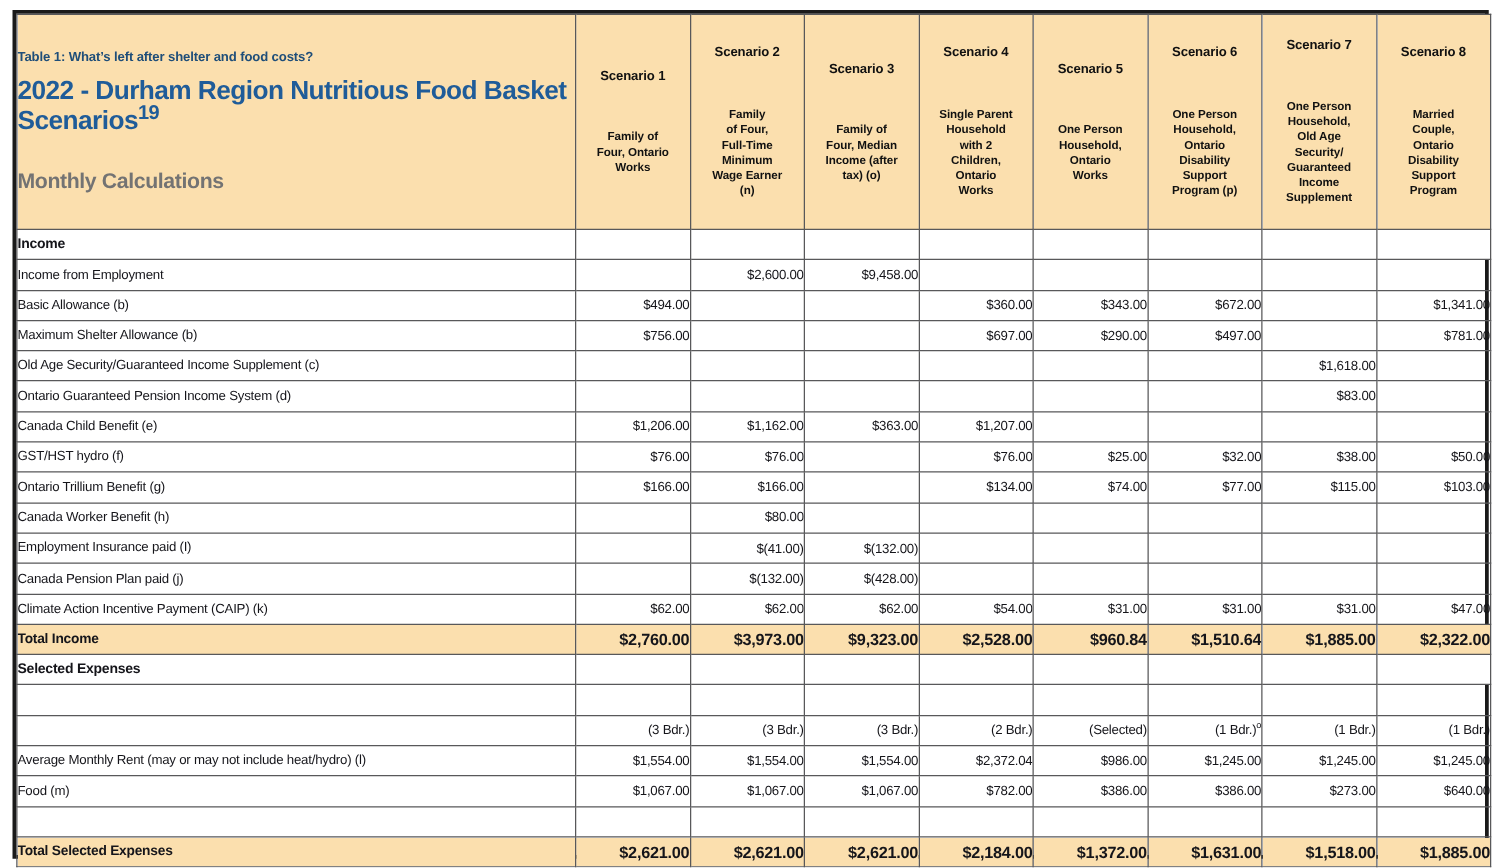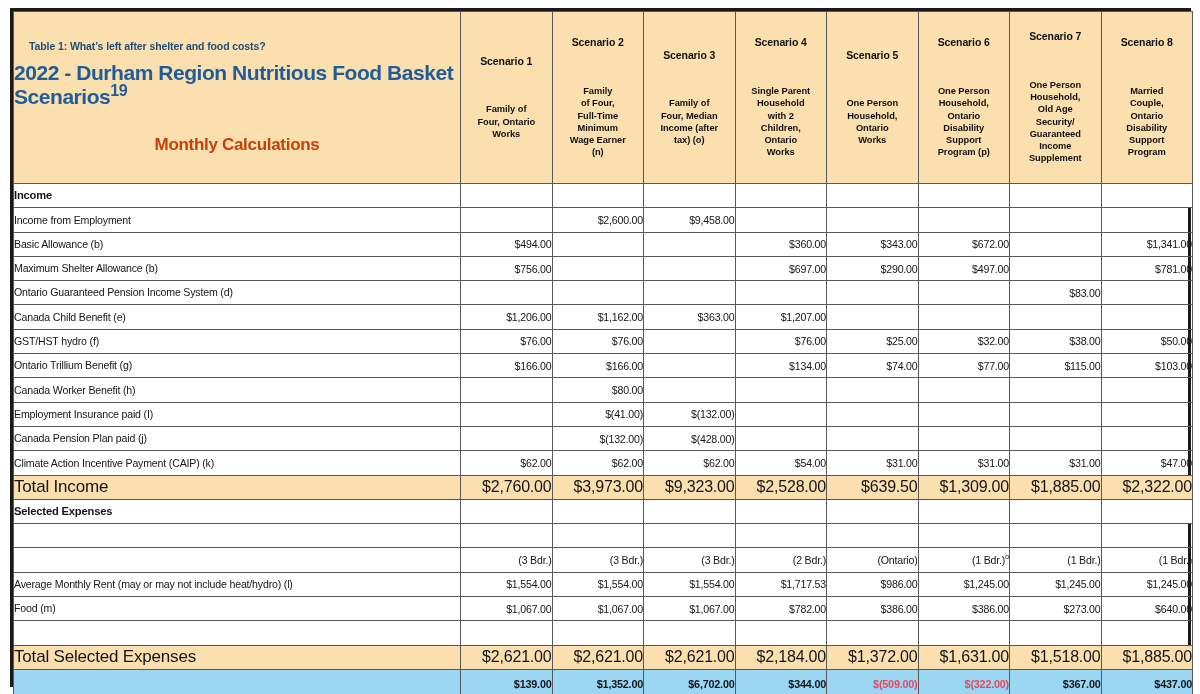--- a/index.html
+++ b/index.html
@@ -47,43 +47,42 @@
     background: #fbdfae;
     padding: 20px 0 0 24px;
     vertical-align: top;
     border-right: 1px solid #58585a;
   }
   .tbl-kicker {
     color: #1f4e79;
     font-size: 10.5px;
     font-weight: bold;
     letter-spacing: -0.1px;
-    margin: 0 0 8px 15px;
+    margin: 0 0 8px 0;
     line-height: 1.2;
   }
   .tbl-title {
     color: #1f5c99;
     font-size: 21px;
     font-weight: bold;
     line-height: 1.14;
     letter-spacing: -0.45px;
     margin: 0;
   }
   .tbl-title sup {
     font-size: 16px;
     vertical-align: super;
     line-height: 0;
   }
   .tbl-sub {
-    color: #c2410c;
+    color: #737373;
     font-size: 17px;
     font-weight: bold;
     letter-spacing: -0.3px;
     margin: 26px 0 0 0;
-    text-align: center;
   }
   .scen-head {
     background: #fbdfae;
     text-align: center;
     vertical-align: top;
     padding: 13px 5px 6px 5px;
   }
   .scen-num {
     font-size: 10.5px;
     font-weight: bold;
@@ -116,22 +115,22 @@
     text-align: right;
     letter-spacing: -0.2px;
     white-space: nowrap;
   }
   tr.r { height: 24.3px; }
   tr.r-tall { height: 30px; }
   tr.r-section .lbl { font-weight: bold; font-size: 11.2px; }
   tr.r-section td { background: #ffffff; }
 
   tr.tan td { background: #fbdfae; }
-  tr.tan .lbl { font-weight: normal; font-size: 17px; }
-  tr.tan .val { font-weight: normal; font-size: 16px; }
+  tr.tan .lbl { font-weight: bold; font-size: 11px; }
+  tr.tan .val { font-weight: bold; font-size: 13px; }
 
   tr.blue td { background: #9bd7f2; }
   tr.blue .val { font-weight: bold; font-size: 10.8px; }
   tr.blue .lbl { font-size: 10.3px; line-height: 1.22; padding-top: 1px; }
   .neg { color: #e8475c; }
 
   sup.fn { font-size: 7.4px; vertical-align: super; line-height: 0; }
 </style>
 </head>
 <body>
@@ -230,20 +229,31 @@
           <tr class="r ">
             <td class="lbl">Maximum Shelter Allowance  (b)</td>
             <td class="val">$756.00</td>
             <td class="val"></td>
             <td class="val"></td>
             <td class="val">$697.00</td>
             <td class="val">$290.00</td>
             <td class="val">$497.00</td>
             <td class="val"></td>
             <td class="val">$781.00</td>
+          </tr>
+          <tr class="r ">
+            <td class="lbl">Old Age Security/Guaranteed Income Supplement (c)</td>
+            <td class="val"></td>
+            <td class="val"></td>
+            <td class="val"></td>
+            <td class="val"></td>
+            <td class="val"></td>
+            <td class="val"></td>
+            <td class="val">$1,618.00</td>
+            <td class="val"></td>
           </tr>
           <tr class="r ">
             <td class="lbl">Ontario Guaranteed Pension Income System (d)</td>
             <td class="val"></td>
             <td class="val"></td>
             <td class="val"></td>
             <td class="val"></td>
             <td class="val"></td>
             <td class="val"></td>
             <td class="val">$83.00</td>
@@ -325,22 +335,22 @@
             <td class="val">$31.00</td>
             <td class="val">$31.00</td>
             <td class="val">$47.00</td>
           </tr>
           <tr class="r tan">
             <td class="lbl">Total Income</td>
             <td class="val">$2,760.00</td>
             <td class="val">$3,973.00</td>
             <td class="val">$9,323.00</td>
             <td class="val">$2,528.00</td>
-            <td class="val">$639.50</td>
-            <td class="val">$1,309.00</td>
+            <td class="val">$960.84</td>
+            <td class="val">$1,510.64</td>
             <td class="val">$1,885.00</td>
             <td class="val">$2,322.00</td>
           </tr>
           <tr class="r r-section">
             <td class="lbl">Selected Expenses</td>
             <td class="val"></td>
             <td class="val"></td>
             <td class="val"></td>
             <td class="val"></td>
             <td class="val"></td>
@@ -358,31 +368,31 @@
             <td class="val"></td>
             <td class="val"></td>
             <td class="val"></td>
           </tr>
           <tr class="r ">
             <td class="lbl"></td>
             <td class="val">(3 Bdr.)</td>
             <td class="val">(3 Bdr.)</td>
             <td class="val">(3 Bdr.)</td>
             <td class="val">(2 Bdr.)</td>
-            <td class="val">(Ontario)</td>
+            <td class="val">(Selected)</td>
             <td class="val">(1 Bdr.)<sup class="fn">o</sup></td>
             <td class="val">(1 Bdr.)</td>
             <td class="val">(1 Bdr.)</td>
           </tr>
           <tr class="r ">
             <td class="lbl">Average Monthly Rent (may or may not include heat/hydro) (l)</td>
             <td class="val">$1,554.00</td>
             <td class="val">$1,554.00</td>
             <td class="val">$1,554.00</td>
-            <td class="val">$1,717.53</td>
+            <td class="val">$2,372.04</td>
             <td class="val">$986.00</td>
             <td class="val">$1,245.00</td>
             <td class="val">$1,245.00</td>
             <td class="val">$1,245.00</td>
           </tr>
           <tr class="r ">
             <td class="lbl">Food (m)</td>
             <td class="val">$1,067.00</td>
             <td class="val">$1,067.00</td>
             <td class="val">$1,067.00</td>

